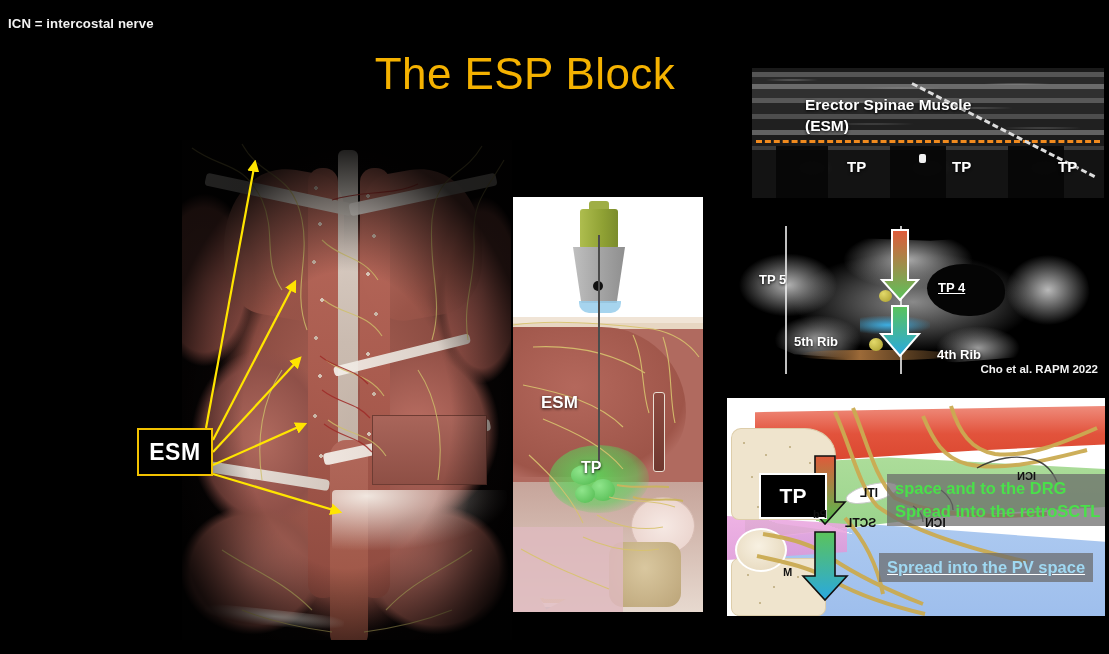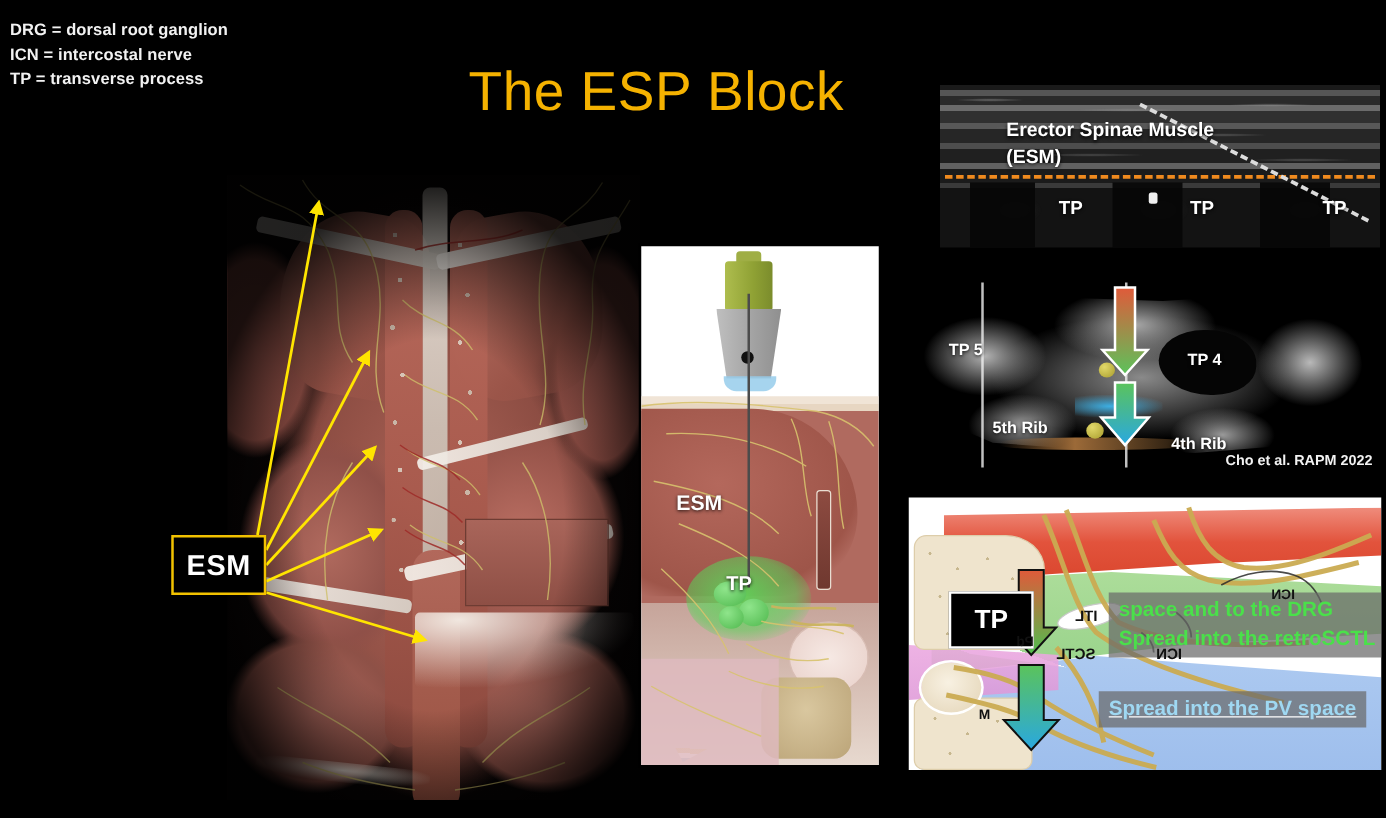--- a/index.html
+++ b/index.html
@@ -293,21 +293,21 @@
   }
   #cad-panel .foramen {
     position:absolute; background:#050505; border-radius:48% 52% 45% 55%;
   }
   #cad-panel .fo1 { left:205px; top:42px; width:78px; height:52px; }
   #cad-panel .tp-lbl, #cad-panel .rib-lbl {
     position:absolute; font-weight:bold; color:#fff; font-size:13px;
     text-shadow:0 1px 3px rgba(0,0,0,.95); white-space:nowrap;
   }
   #cad-panel .c-tp5 { left:37px; top:50px; }
-  #cad-panel .c-tp4 { left:228px; top:58px; }
+  #cad-panel .c-tp4 { left:216px; top:58px;text-decoration:underline; }
   #cad-panel .c-r5  { left:72px; top:112px; }
   #cad-panel .c-r4  { left:215px; top:125px; }
   #cad-panel .gline { position:absolute; top:4px; width:1.5px; height:148px; background:rgba(240,240,240,.8); }
   #cad-panel .g1 { left:63px; }
   #cad-panel .g2 { left:178px; }
   #cad-panel .nodule {
     position:absolute; background:radial-gradient(circle at 35% 30%, #e2d96a, #a89c2c);
     border-radius:50%;
   }
   #cad-panel .nd1 { left:157px; top:68px; width:13px; height:12px; }
@@ -422,23 +422,21 @@
     transform:rotate(-14deg);
   }
 
   
   .panel-svg { position:absolute; left:0; top:0; width:100%; height:100%; pointer-events:none; }
 </style>
 </head>
 <body>
 
 <div id="legend">
-  <div class="line">DRG = dorsal root ganglion</div>
   <div class="line">ICN = intercostal nerve</div>
-  <div class="line">TP = transverse process</div>
 </div>
 
 <div id="title">The ESP Block</div>
 
 <div id="anat">
   <div class="torso"></div>
   <div class="trap-l"></div>
   <div class="trap-r"></div>
   <div class="spine"></div>
   <div class="erector-l"></div>

